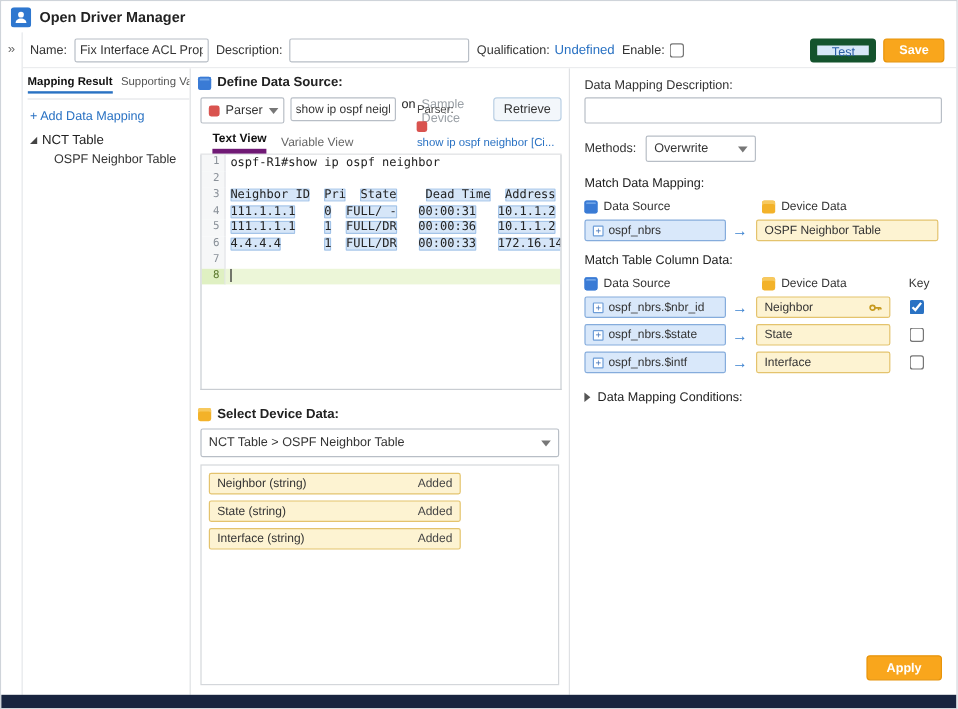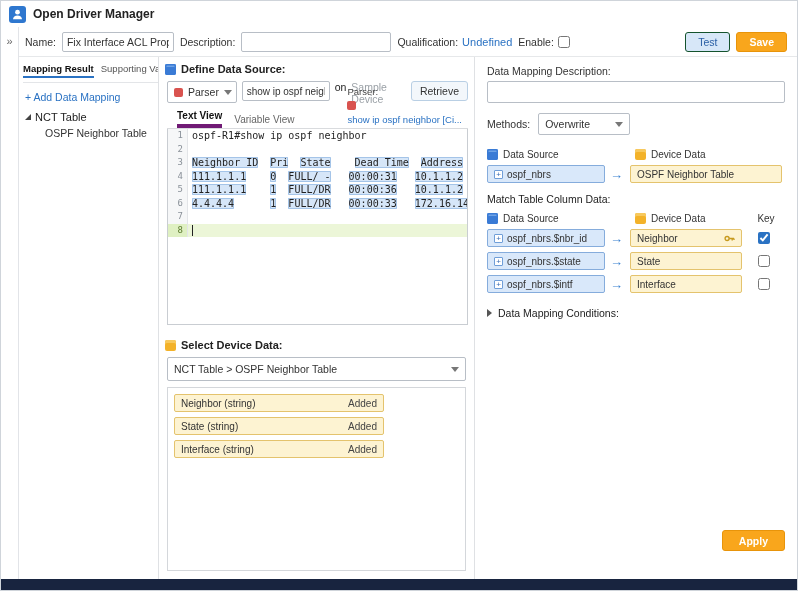--- a/index.html
+++ b/index.html
@@ -30,21 +30,21 @@
     border-bottom:1px solid #e6e8ea; background:#fff; }
   .toolbar label, .toolbar .tlabel { color:#333; font-size:10.5px; white-space:nowrap; }
   .txt { height:20px; border:1px solid #b8bec6; border-radius:2px; padding:0 4px;
     font-family:inherit; font-size:10.5px; color:#333; background:#fff; }
   .txt.name { width:112px; }
   .txt.desc { width:150px; }
   .qual, .enable { display:flex; align-items:center; gap:4px; white-space:nowrap; }
   .spacer { flex:1; }
   .btn { height:20px; padding:0 12px; border-radius:3px; font-family:inherit;
     font-size:10.5px; cursor:pointer; }
-  .btn.test { background:#d7e7f8; border:1px solid #14532d; color:#2a5fa5; }
+  .btn.test { background:#d7e7f8; border:6px solid #14532d; color:#2a5fa5; }
   .btn.save, .btn.apply { background:#f9a61c; border:1px solid #e8940a; color:#fff; font-weight:bold; }
   input[type="checkbox"] { accent-color:#2a72c3; width:12px; height:12px; }
 
   
   .main { position:absolute; left:18px; top:56px; right:0; bottom:11px; display:flex; background:#fff; }
 
   
   .left-panel { width:140px; flex:0 0 140px; border-right:1px solid #dfe1e4; padding:4px 0 0 4px; overflow:hidden; }
   .lp-tabs { display:flex; gap:7px; white-space:nowrap; overflow:hidden;
     border-bottom:1px solid #e3e5e8; padding:2px 0 4px 0; }
@@ -132,21 +132,21 @@
   .chip.src { width:118px; flex:0 0 118px; }
   .arrow { color:#3b82d0; font-weight:bold; font-size:13px; margin:0 7px 0 5px; flex:0 0 auto; }
   .chip.tgt-wide { width:152px; }
   .chip.tgt-col { width:112px; justify-content:space-between; }
   .keycb { margin-left:auto; margin-right:15px; }
   .keyicon { display:inline-flex; }
   .cond-row { display:flex; align-items:center; gap:6px; margin-top:14px;
     font-size:10.5px; color:#222; cursor:pointer; }
   .tri-right { width:0; height:0; border-top:4px solid transparent;
     border-bottom:4px solid transparent; border-left:5px solid #555; }
-  .btn.apply { position:absolute; right:12px; bottom:28px; padding:0 16px; height:21px; }
+  .btn.apply { position:absolute; right:12px; bottom:12px; padding:0 16px; height:21px; }
 
   
   .footer-bar { position:absolute; left:0; bottom:0; width:100%; height:11px; background:#18243f; }
 </style>
 </head>
 <body>
 
 <div class="titlebar">
   <span class="app-icon">
     <svg viewBox="0 0 17 17" width="17" height="17">
@@ -293,20 +293,21 @@
     <input class="txt full" value="" style="">
 
     <div class="methods-row">
       <span class="lbl" style="margin:0">Methods:</span>
       <div class="select methods">
         <span>Overwrite</span>
         <span class="caret"></span>
       </div>
     </div>
 
+    <div class="sub-title">Match Data Mapping:</div>
     <div class="map-table">
       <div class="map-head">
         <span class="col src">
           <span class="sq blue"></span>
           <span>Data Source</span>
         </span>
         <span class="col tgt">
           <span class="sq yellow"></span>
           <span>Device Data</span>
         </span>

